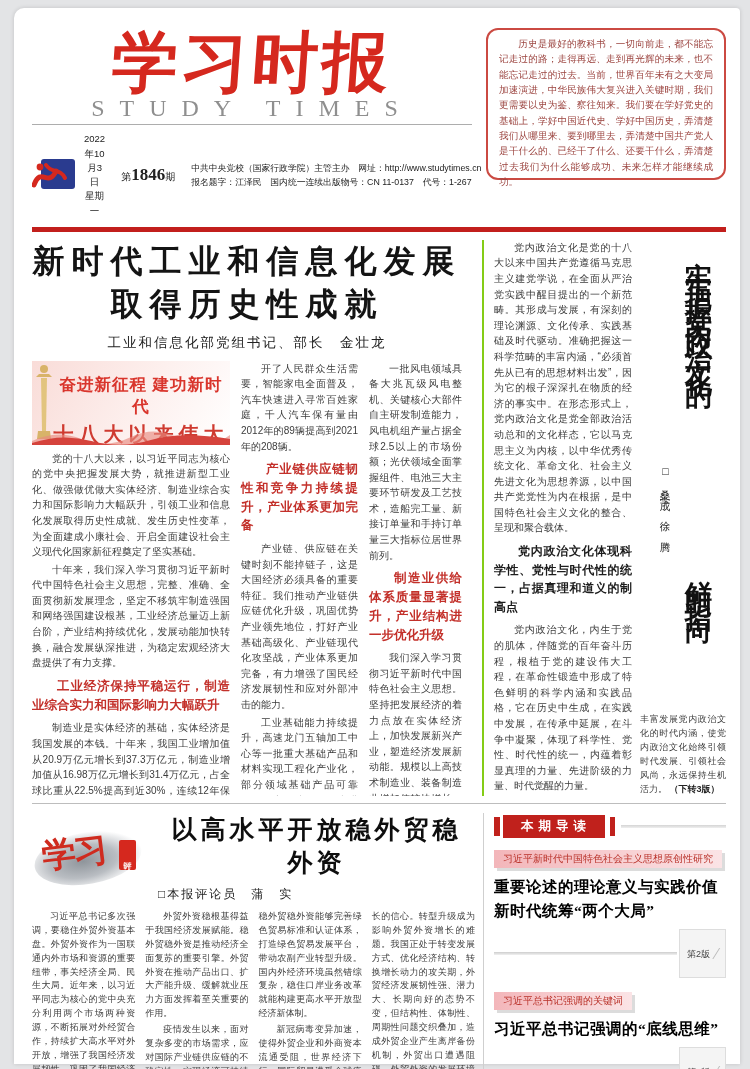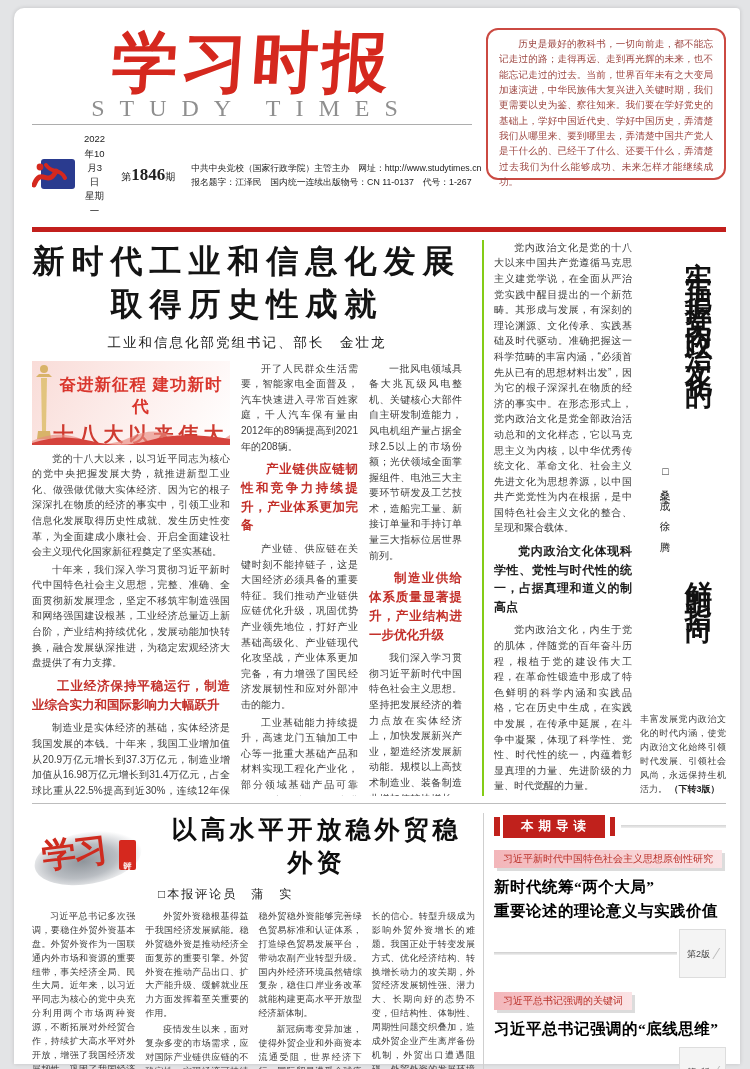--- a/index.html
+++ b/index.html
@@ -147,21 +147,21 @@
               <path d="M9 17 L15 17 L14 70 L10 70 Z" fill="#e2c47e"></path>
               <path d="M6 70 L18 70 L19 78 L5 78 Z" fill="#d8b369"></path>
             </svg>
             <div class="banner-l1">奋进新征程  建功新时代</div>
             <div class="banner-l2">十八大以来伟大变革</div>
             <svg class="waves" viewBox="0 0 200 18" preserveAspectRatio="none">
               <path d="M0 14 Q 25 2 50 12 T 100 10 T 150 12 T 200 8 L200 18 L0 18 Z" fill="#e88a80" opacity="0.65"></path>
               <path d="M0 16 Q 30 6 60 14 T 120 13 T 200 12 L200 18 L0 18 Z" fill="#d5433c"></path>
             </svg>
           </div>
-          <p>党的十八大以来，以习近平同志为核心的党中央把握发展大势，就推进新型工业化、做强做优做大实体经济、因为它的根子深深扎在物质的经济的事实中，引领工业和信息化发展取得历史性成就、发生历史性变革，为全面建成小康社会、开启全面建设社会主义现代化国家新征程奠定了坚实基础。</p>
+          <p>党的十八大以来，以习近平同志为核心的党中央把握发展大势，就推进新型工业化、做强做优做大实体经济、制造业综合实力和国际影响力大幅跃升，引领工业和信息化发展取得历史性成就、发生历史性变革，为全面建成小康社会、开启全面建设社会主义现代化国家新征程奠定了坚实基础。</p>
           <p>十年来，我们深入学习贯彻习近平新时代中国特色社会主义思想，完整、准确、全面贯彻新发展理念，坚定不移筑牢制造强国和网络强国建设根基，工业经济总量迈上新台阶，产业结构持续优化，发展动能加快转换，融合发展纵深推进，为稳定宏观经济大盘提供了有力支撑。</p>
           <div class="subhead-red">工业经济保持平稳运行，制造业综合实力和国际影响力大幅跃升</div>
           <p>制造业是实体经济的基础，实体经济是我国发展的本钱。十年来，我国工业增加值从20.9万亿元增长到37.3万亿元，制造业增加值从16.98万亿元增长到31.4万亿元，占全球比重从22.5%提高到近30%，连续12年保持世界第一制造大国地位，500种主要工业产品中有四成以上产量位居世界第一。</p>
           <p>产业链国际竞争力进一步提升，货物出口总额由2012年的12.9万亿元增长到2021年的21.7万亿元，技术密集型的机电产品、高新技术产品出口额分别由7.4万亿元、3.8万亿元增长到12.8万亿元、6.3万亿元，制造业中间品贸易在全球占比达到20%左右。我国制造业的发展壮大，打开了人民群众生活质量改善、国民经济平稳运行的新局面。</p>
         </div>
         <div class="col2">
           <p>开了人民群众生活需要，智能家电全面普及，汽车快速进入寻常百姓家庭，千人汽车保有量由2012年的89辆提高到2021年的208辆。</p>
           <div class="subhead-red">产业链供应链韧性和竞争力持续提升，产业体系更加完备</div>
           <p>产业链、供应链在关键时刻不能掉链子，这是大国经济必须具备的重要特征。我们推动产业链供应链优化升级，巩固优势产业领先地位，打好产业基础高级化、产业链现代化攻坚战，产业体系更加完备，有力增强了国民经济发展韧性和应对外部冲击的能力。</p>
           <p>工业基础能力持续提升，高速龙门五轴加工中心等一批重大基础产品和材料实现工程化产业化，部分领域基础产品可靠性、稳定性达到国际先进水平。布局建设动力电池、增材制造等24个国家级制造业创新中心和2个国家地方共建制造业创新中心，累计建设225个示范项目和产业中心。</p>
@@ -220,22 +220,22 @@
     <div class="digest">
       <div class="d-header">
         <div class="d-bar1"></div>
         <div class="d-label">本期导读</div>
         <div class="d-bar2"></div>
         <div class="d-line"></div>
       </div>
 
       <div class="d-item">
         <div class="d-tag">习近平新时代中国特色社会主义思想原创性研究</div>
+        <div class="d-title">重要论述的理论意义与实践价值</div>
         <div class="d-title">新时代统筹“两个大局”</div>
-        <div class="d-title">重要论述的理论意义与实践价值</div>
         <div class="d-pagerow">
           <div class="d-pline"></div>
           <div class="d-page">第2版</div>
         </div>
       </div>
 
       <div class="d-item">
         <div class="d-tag">习近平总书记强调的关键词</div>
         <div class="d-title">习近平总书记强调的“底线思维”</div>
         <div class="d-pagerow">

